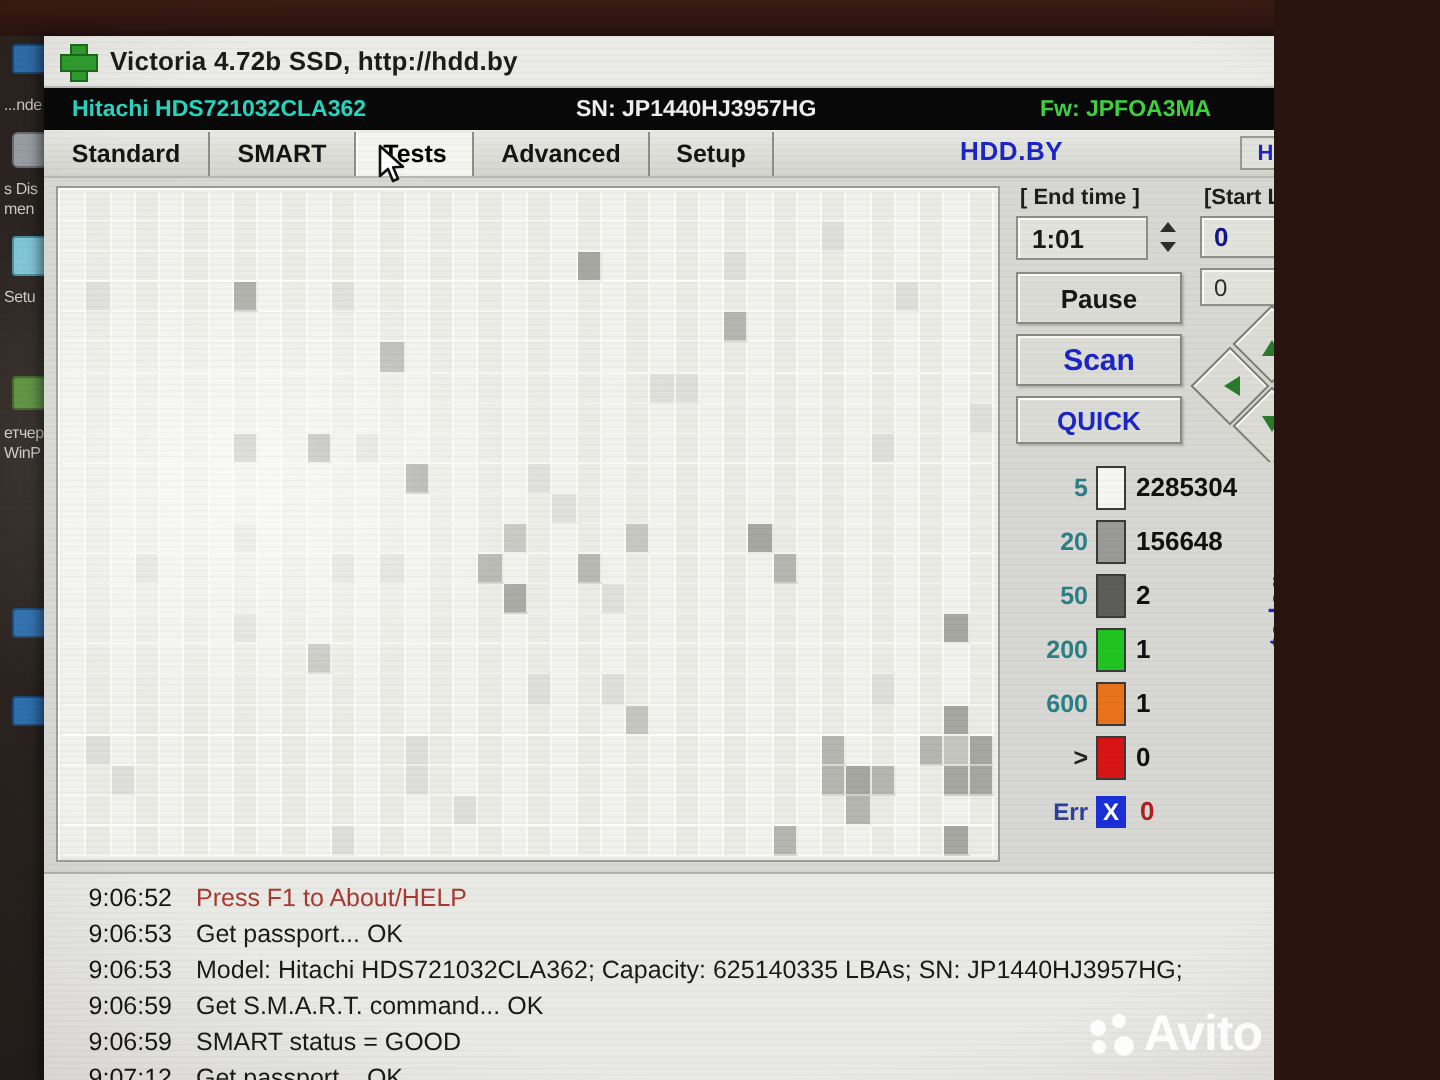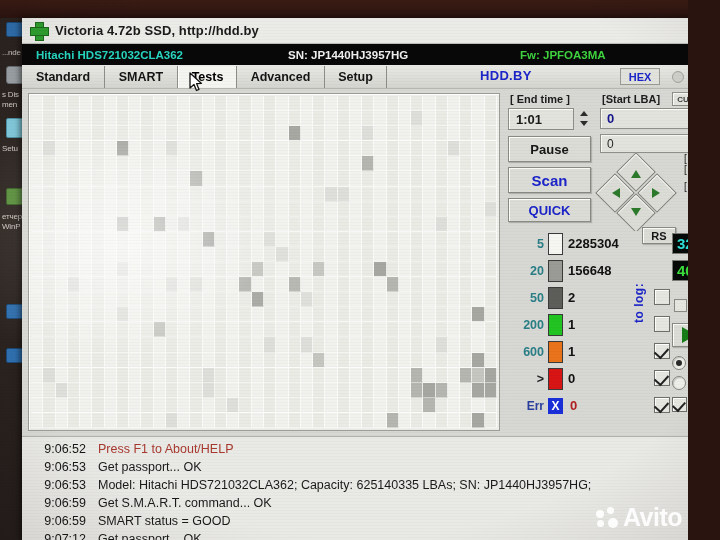--- a/index.html
+++ b/index.html
@@ -6,21 +6,21 @@
   html, body {
     width: 720px; height: 540px;
     overflow: hidden;
     font-family: "Liberation Sans", sans-serif;
     background: #2a1410;
   }
 
   
   #photo {
     position: relative;
-    width: 688px; height: 540px;
+    width: 637px; height: 540px;
     overflow: hidden;
     background: #404040;
   }
   
   #desktop-bg {
     position: absolute; inset: 0;
     background:
       linear-gradient(180deg, #3a1c13 0%, #2c1410 3%, #241410 4%, #1e1512 100%);
   }
   

